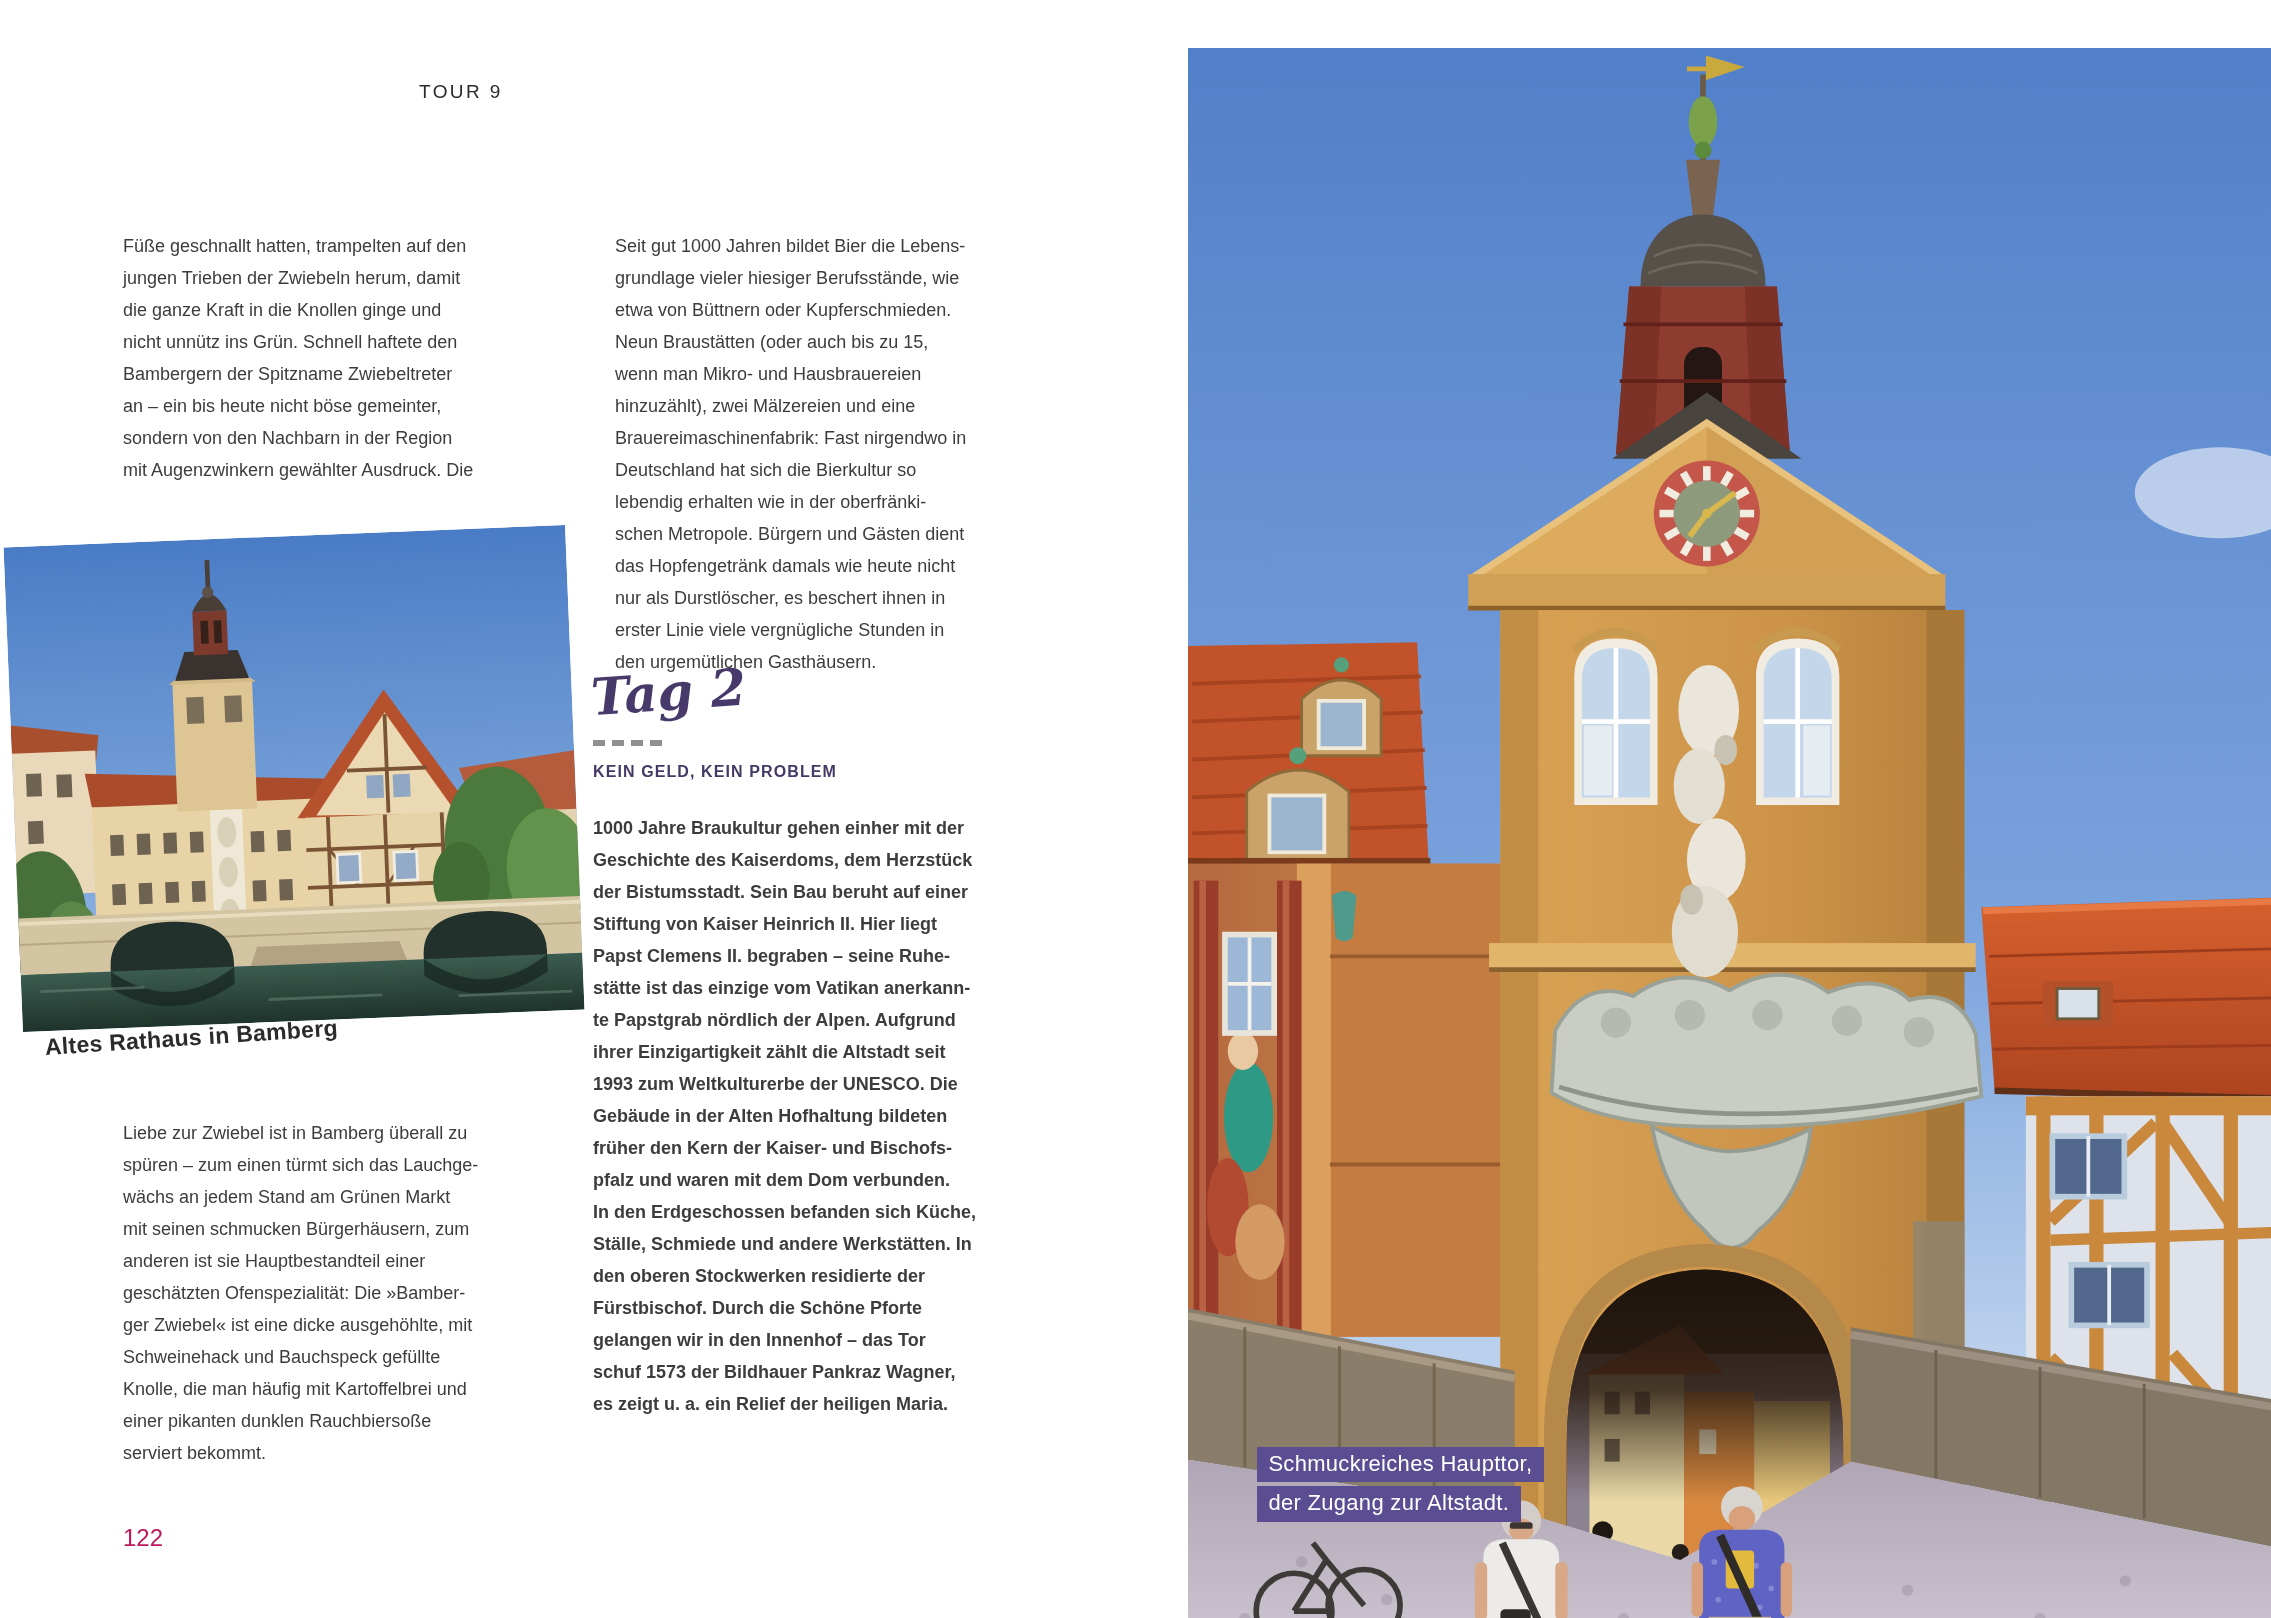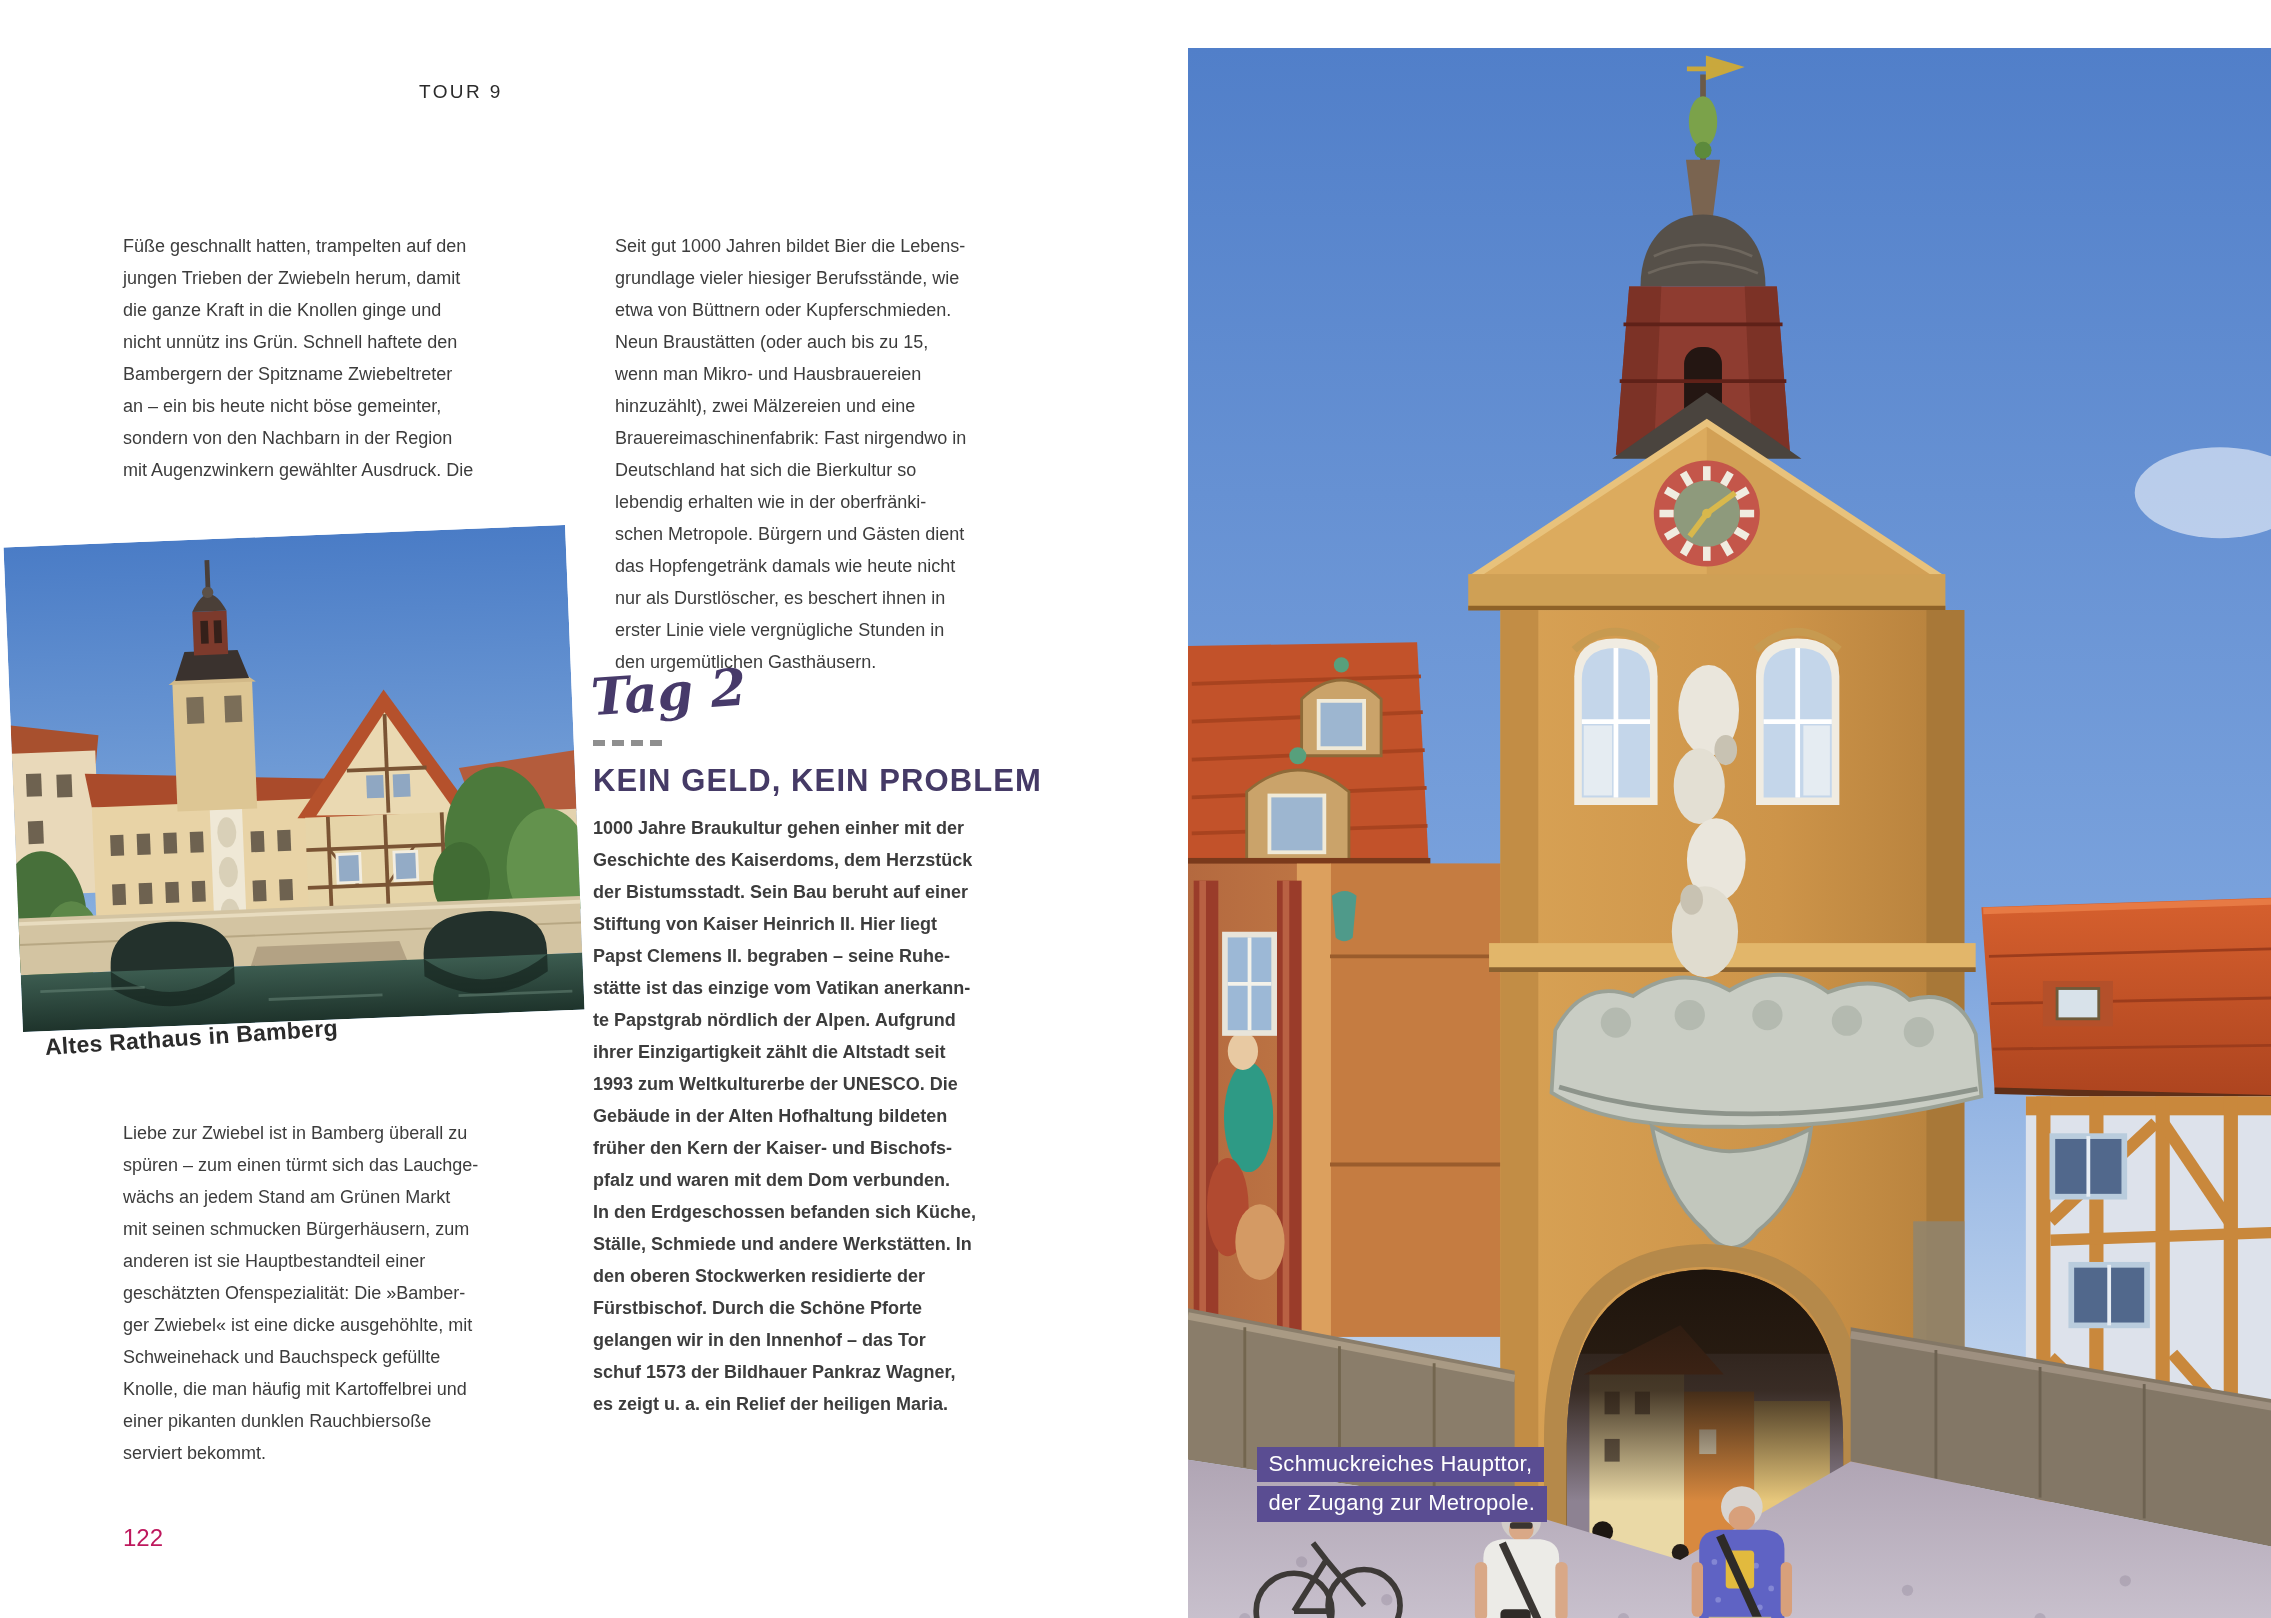--- a/index.html
+++ b/index.html
@@ -9,21 +9,21 @@
   .body-text{position:absolute;font-size:18px;line-height:32px;color:#3c3c3c;white-space:pre;}
   .col-left-p1{left:123px;top:230px;}
   .col-left-p2{left:123px;top:1117px;}
   .col-mid-p1{left:615px;top:230px;}
   .col-mid-p2{left:593px;top:812px;font-weight:bold;}
   .col-mid-p3{left:593px;top:1421px;}
   .day-heading{position:absolute;left:591px;top:662px;font-family:"DejaVu Serif",serif;
         font-style:italic;font-weight:bold;font-size:51px;color:#473a6a;transform:rotate(-4deg);}
   .day-dashes{position:absolute;left:593px;top:740px;width:70px;height:5.7px;
         background:repeating-linear-gradient(to right,#8f8f8f 0 12.3px,transparent 12.3px 19px);}
-  .section-heading{position:absolute;left:593px;top:763px;font-size:31px;font-weight:bold;
+  .section-heading{position:absolute;left:593px;top:763px;font-size:16px;font-weight:bold;
         letter-spacing:1.1px;color:#453a66;}
   .page-number{position:absolute;left:123px;top:1524px;font-size:24px;color:#be185d;}
   .photo-left{position:absolute;left:13.2px;top:536px;width:562px;height:485px;
         transform:rotate(-2.3deg);transform-origin:50% 50%;overflow:hidden;}
   .photo-left svg{display:block;width:100%;height:100%;}
   .photo-left-caption{position:absolute;left:44px;top:1034px;font-size:23px;font-weight:bold;
         color:#2b2b2b;transform:rotate(-3.8deg);transform-origin:0 0;letter-spacing:0.3px;}
   .photo-right{position:absolute;left:1188px;top:0;width:1084px;height:1618px;overflow:hidden;margin-top:48px;}
   .photo-right svg{display:block;width:100%;height:100%;}
   .photo-caption-overlay{position:absolute;left:69px;top:1399px;}
@@ -472,18 +472,18 @@
       <rect x="568" y="1588" width="30" height="40" rx="4" fill="#e2ba3e"></rect>
       <line x1="562" y1="1572" x2="602" y2="1660" stroke="#2e2b28" stroke-width="9"></line>
       <rect x="532" y="1600" width="12" height="58" rx="6" fill="#d8a07b"></rect>
       <rect x="626" y="1600" width="12" height="58" rx="6" fill="#d8a07b"></rect>
       <rect x="550" y="1658" width="66" height="52" fill="#c4b494"></rect>
       <line x1="583" y1="1672" x2="583" y2="1710" stroke="#ae9e7c" stroke-width="4"></line>
     </svg>
 
     <div class="photo-caption-overlay">
       <span>Schmuckreiches Haupttor,</span>
-      <span>der Zugang zur Metropole.</span>
+      <span>der Zugang zur Altstadt.</span>
     </div>
   </div>
 
 </div>
 
 
 </body></html>

